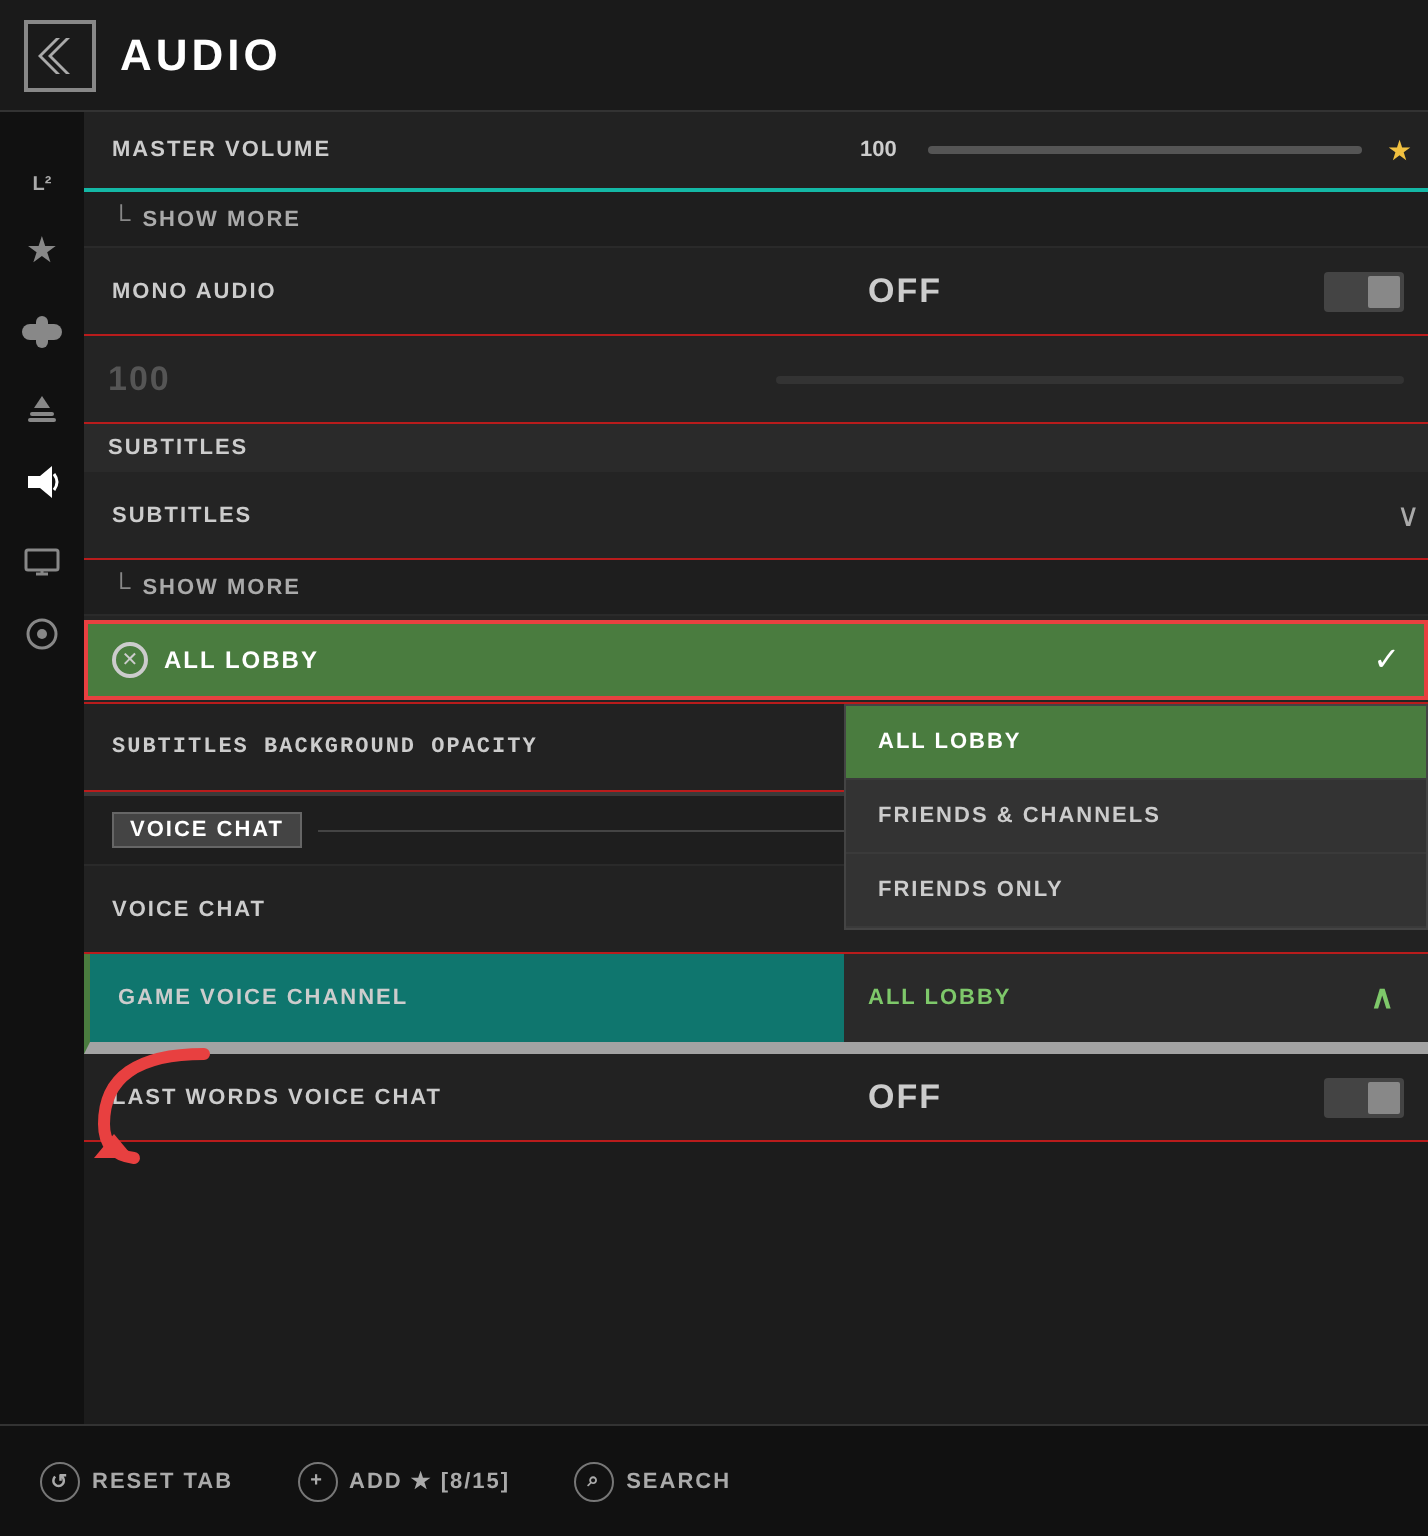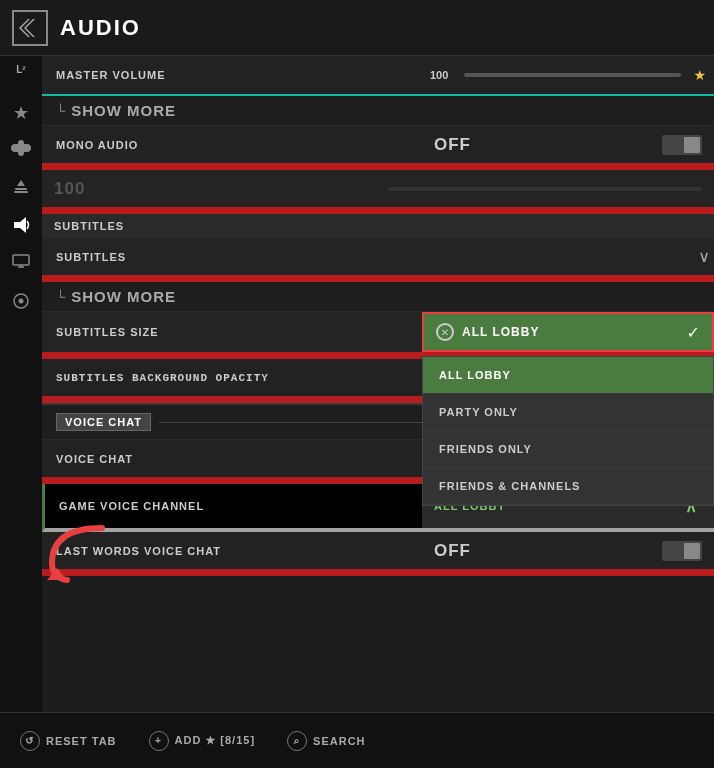--- a/index.html
+++ b/index.html
@@ -51,21 +51,21 @@
       display: flex;
       flex-direction: column;
       align-items: center;
       padding: 8px 0;
       gap: 4px;
     }
     .sidebar-item {
       width: 34px;
       height: 34px;
       display: flex;
-      align-items: flex-start;
+      align-items: flex-end;
       justify-content: center;
       color: #888;
       font-size: 16px;
       cursor: pointer;
       border-radius: 2px;
     }
     .sidebar-item.active { color: #fff; }
 
     
     .main {
@@ -89,21 +89,21 @@
       font-size: 11px;
       font-weight: 700;
       letter-spacing: 1px;
       color: #ccc;
       text-transform: uppercase;
     }
 
     .setting-row {
       display: flex;
       align-items: center;
-      border-bottom: 7px solid #b91c1c;
+      border-bottom: 1px solid #b91c1c;
       min-height: 44px;
       background: #222;
       position: relative;
     }
     .setting-row:nth-child(even) { background: #242424; }
 
     .setting-label {
       flex: 0 0 auto;
       width: 380px;
       padding: 0 14px;
@@ -165,21 +165,21 @@
       padding: 6px 14px;
       background: #1e1e1e;
       border-bottom: 1px solid #2a2a2a;
     }
     .show-more-indent {
       color: #888;
       font-size: 13px;
       margin-right: 6px;
     }
     .show-more-label {
-      font-size: 15px;
+      font-size: 11px;
       font-weight: 700;
       letter-spacing: 1px;
       color: #aaa;
       text-transform: uppercase;
     }
 
     
     .voice-chat-section {
       display: flex;
       align-items: center;
@@ -263,23 +263,23 @@
     }
     .dropdown-option.highlighted {
       background: #4a7c3f;
       color: #fff;
     }
 
     
     .game-voice-row {
       display: flex;
       align-items: center;
-      border-bottom: 4px solid #a3a3a3;
+      border-bottom: 6px solid #a3a3a3;
       min-height: 44px;
-      background: #000000;
+      background: #0f766e;
       position: relative;
       border-left: 3px solid #4a7c3f;
     }
     .game-voice-label {
       flex: 0 0 auto;
       width: 377px;
       padding: 0 14px;
       font-size: 11px;
       font-weight: 700;
       letter-spacing: 1px;
@@ -459,40 +459,36 @@
       <span class="setting-label">SUBTITLES</span>
       <span class="chevron-down">∨</span>
     </div>
 
     <div class="show-more-row">
       <span class="show-more-indent">└</span>
       <span class="show-more-label">SHOW MORE</span>
     </div>
 
     <div class="setting-row" style="position:relative; z-index:5;">
-      <span class="setting-label">SUBTITLES SIZE</span>
 
       <div class="dropdown-active">
         <div class="x-icon">✕</div>
         <span class="label">ALL LOBBY</span>
         <span class="check">✓</span>
       </div>
 
       <div class="dropdown-options">
         <div class="dropdown-option highlighted">
           <span>ALL LOBBY</span>
         </div>
         <div class="dropdown-option">
-          <span>PARTY ONLY</span>
+          <span>FRIENDS &amp; CHANNELS</span>
         </div>
         <div class="dropdown-option">
           <span>FRIENDS ONLY</span>
-        </div>
-        <div class="dropdown-option">
-          <span>FRIENDS &amp; CHANNELS</span>
         </div>
       </div>
     </div>
 
     <div class="setting-row" style="z-index:1;position:relative;font-family:Liberation Mono, monospace;">
       <span class="setting-label">SUBTITLES BACKGROUND OPACITY</span>
     </div>
 
     <div class="voice-chat-section">
       <span class="voice-chat-badge">VOICE CHAT</span>

